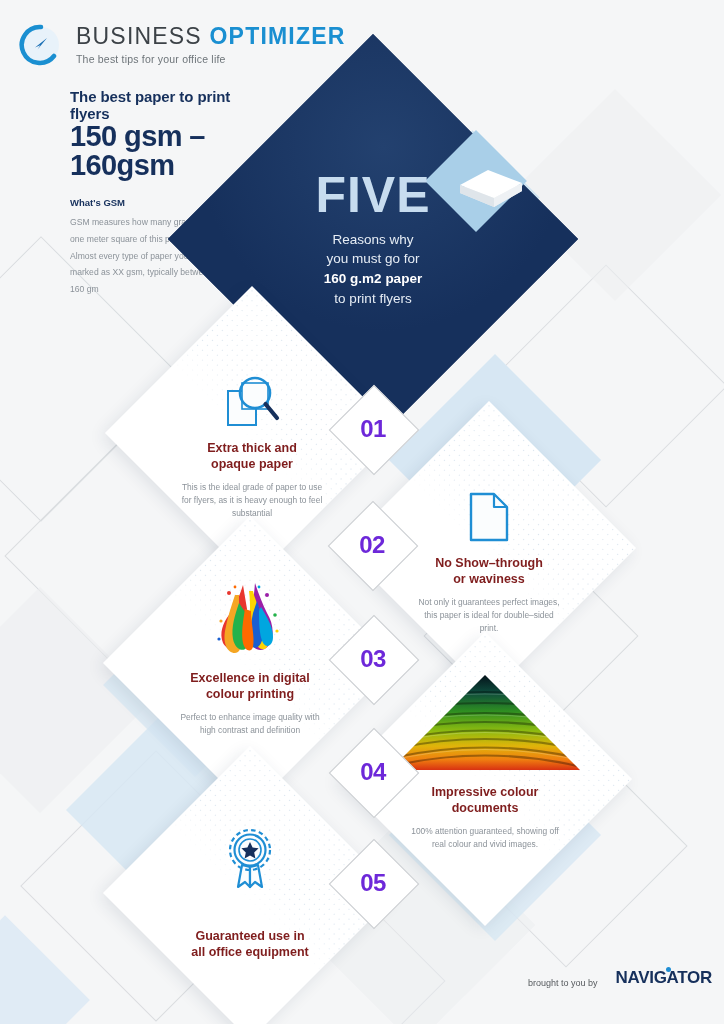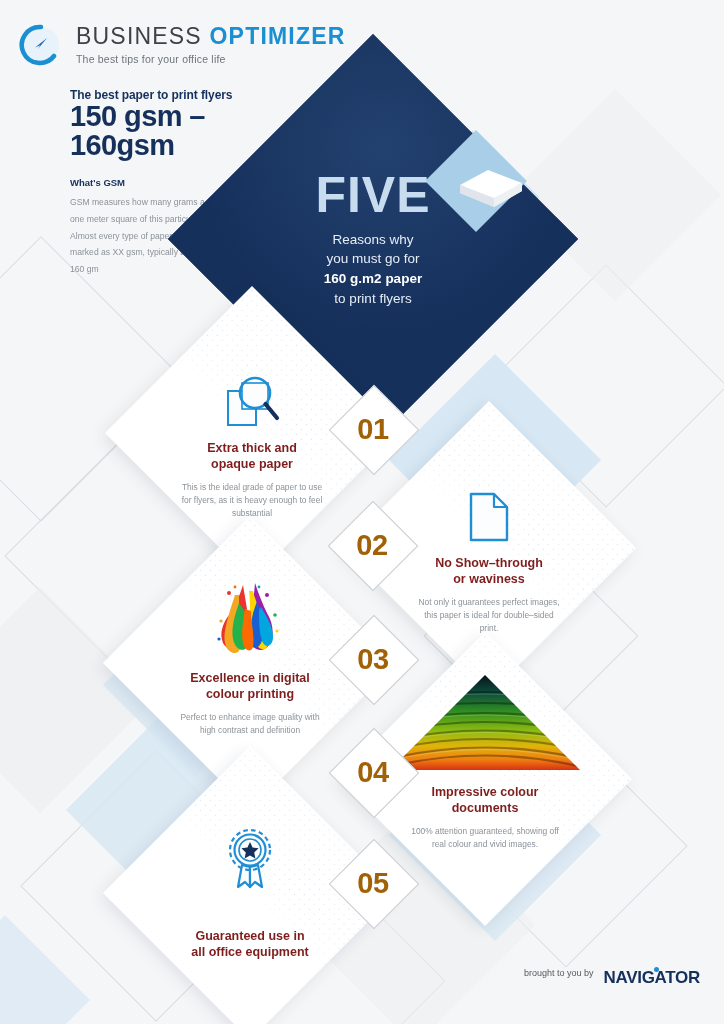--- a/index.html
+++ b/index.html
@@ -24,21 +24,21 @@
   .header{position:absolute;left:18px;top:22px;display:flex;align-items:center;}
   .logo-mark{width:46px;height:46px;position:relative;flex:0 0 auto;}
   .logo-words{margin-left:12px;}
   .brand-line{font-size:23px;letter-spacing:1.2px;line-height:1;white-space:nowrap;}
   .brand-1{color:#3c4247;font-weight:400;}
   .brand-2{color:#1a8fd1;font-weight:700;}
   .brand-tag{font-size:10.5px;color:#6d7479;margin-top:5px;letter-spacing:.2px;}
 
   
   .intro{position:absolute;left:70px;top:88px;width:200px;}
-  .intro-kicker{font-size:12px;font-weight:700;color:#16305c;letter-spacing:-.1px;}
+  .intro-kicker{font-size:15px;font-weight:700;color:#16305c;letter-spacing:-.1px;}
   .intro-big{font-size:29px;font-weight:700;color:#16305c;letter-spacing:-.6px;line-height:1;}
   .intro-sub{font-size:9.5px;font-weight:700;color:#16305c;margin-top:17px;}
   .intro-body{font-size:8.6px;color:#8b9299;line-height:1.95;margin-top:6px;}
 
   
   .hero{
     position:absolute;left:228px;top:94px;width:290px;height:290px;
     transform:rotate(45deg);
     background:#16305c;
     background-image:radial-gradient(circle at 30% 25%, #23416f 0%, #16305c 62%);
@@ -75,24 +75,24 @@
     text-align:center;
   }
   .card-icon{height:74px;display:flex;align-items:flex-end;justify-content:center;margin-top:26px;}
   .card-title{font-size:12.5px;font-weight:700;color:#7f1d1d;line-height:1.25;margin-top:12px;}
   .card-desc{font-size:8.4px;color:#8b9299;line-height:1.55;margin-top:9px;width:150px;}
 
   
   .badge{position:absolute;width:62px;height:62px;transform:rotate(45deg);
          background:#ffffff;border:1px solid #c9ccd0;}
   .badge-num{position:absolute;width:62px;height:62px;display:flex;align-items:center;justify-content:center;
-             font-size:29px;font-weight:700;color:#a16207;letter-spacing:-.5px;}
-
-  
-  .footer{position:absolute;right:24px;bottom:36px;display:flex;align-items:flex-start;}
+             font-size:24px;font-weight:700;color:#6d28d9;letter-spacing:-.5px;}
+
+  
+  .footer{position:absolute;right:12px;bottom:36px;display:flex;align-items:flex-end;gap:8px;}
   .footer-pre{font-size:9px;color:#55595d;margin-right:10px;}
   .footer-logo{position:relative;font-size:17px;font-weight:700;color:#16305c;letter-spacing:-.3px;}
   .nav-dot{position:absolute;width:5px;height:5px;border-radius:50%;background:#1f8ed4;top:-1px;left:50.5px;}
 
   svg{display:block;}
 </style>
 </head>
 <body>
 
 <div class="stage">

